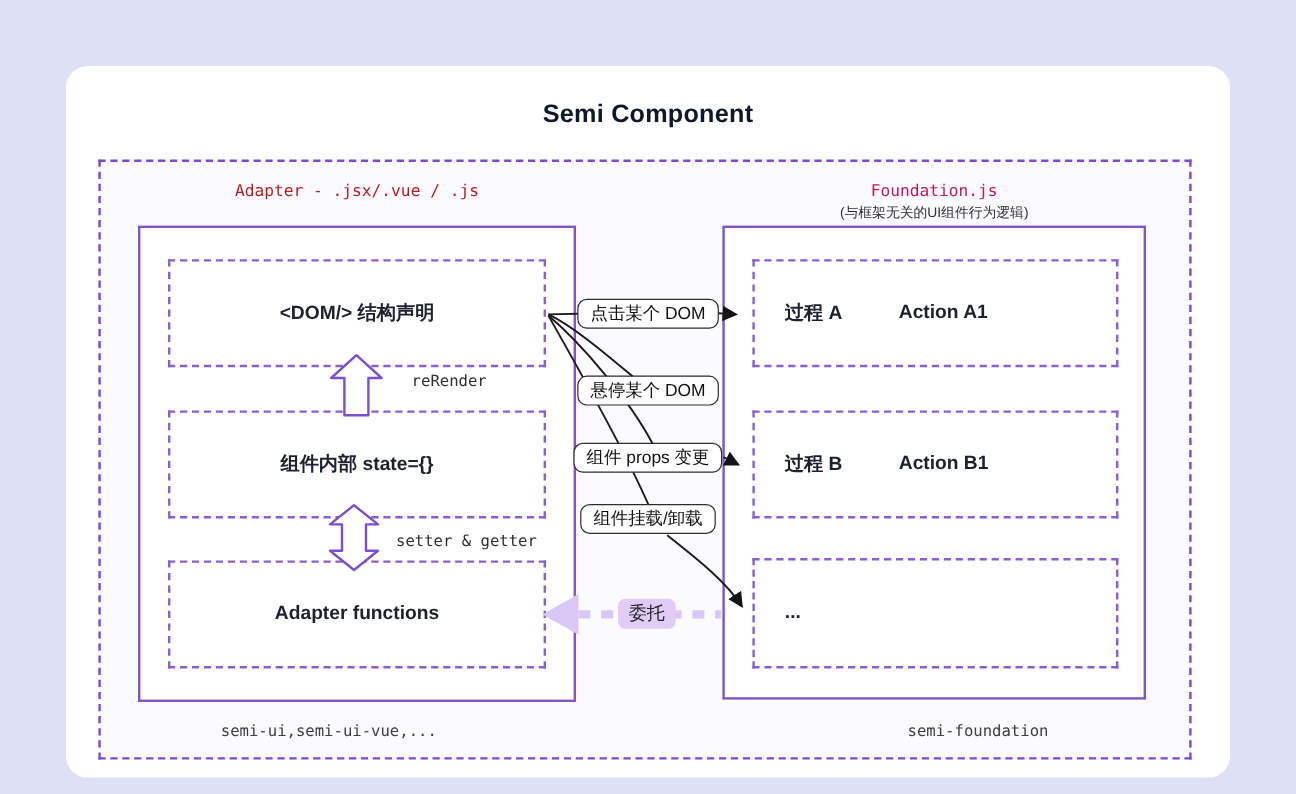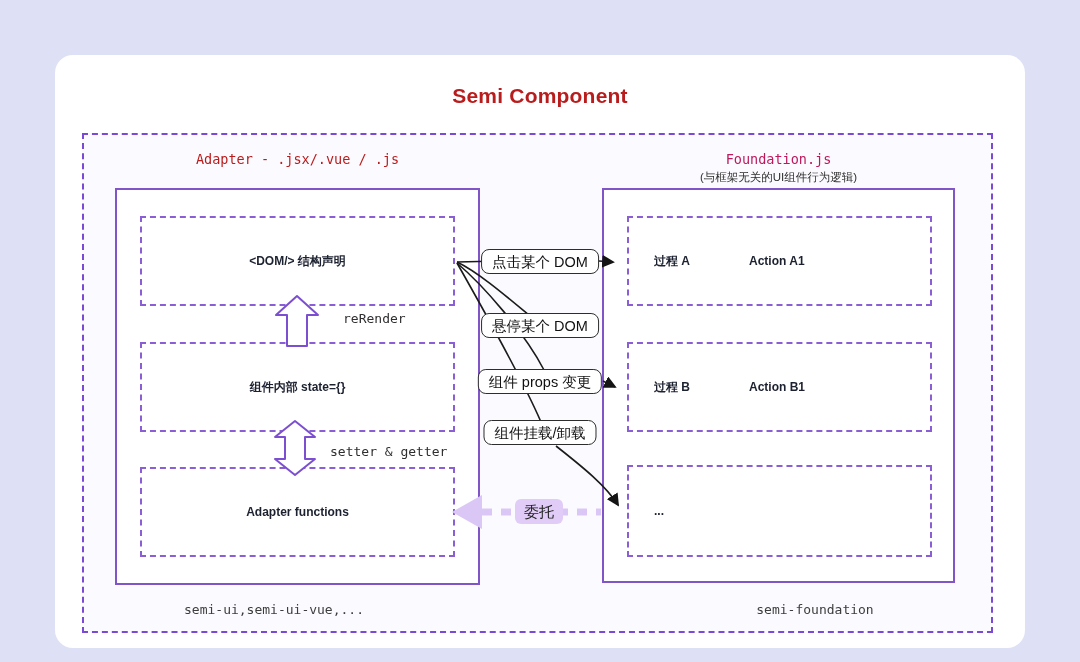--- a/index.html
+++ b/index.html
@@ -7,21 +7,21 @@
     width:1080px;height:662px;position:relative;overflow:hidden;
     background:#dee1f6;
     font-family:"Liberation Sans", sans-serif;
   }
   .card{
     position:absolute;left:55px;top:55px;width:970px;height:593px;
     background:#ffffff;border-radius:18px;
   }
   .title{
     position:absolute;left:0;top:84px;width:1080px;text-align:center;
-    font-size:21px;font-weight:bold;color:#b91c1c;letter-spacing:.2px;
+    font-size:21px;font-weight:bold;color:#0f172a;letter-spacing:.2px;
   }
   .diagram{
     position:absolute;left:82px;top:133px;width:911px;height:500px;
     border:2px dashed #7a49d6;background:#fbfafe;box-sizing:border-box;
   }
   .mono{font-family:"DejaVu Sans Mono","Liberation Mono",monospace;}
   .sec-header{
     position:absolute;top:151px;text-align:center;
     font-size:13.5px;color:#b91c1c;white-space:nowrap;
   }
@@ -34,21 +34,21 @@
   .container-box{
     position:absolute;top:188px;background:#ffffff;
     border:2px solid #8055c8;box-sizing:border-box;z-index:1;
   }
   .container-box.left{left:115px;width:365px;height:397px;}
   .container-box.right{left:602px;width:353px;height:395px;}
   .inner-box{
     position:absolute;box-sizing:border-box;background:#ffffff;
     border:2px dashed #8a5fd6;z-index:2;
     display:flex;align-items:center;justify-content:center;
-    font-weight:bold;font-size:12px;color:#1c2130;
+    font-weight:bold;font-size:16px;color:#1c2130;
   }
   .inner-box.a{left:140px;width:315px;height:90px;}
   .inner-box.f{left:627px;width:305px;height:90px;justify-content:flex-start;padding-left:25px;}
   .proc{min-width:95px;font-weight:bold;}
   .act{margin-right:18px;font-weight:bold;}
   .arrow-side-label{
     position:absolute;font-size:13px;color:#2f2f2f;white-space:nowrap;z-index:3;
   }
   .footer-label{
     position:absolute;top:602px;transform:translateX(-50%);

